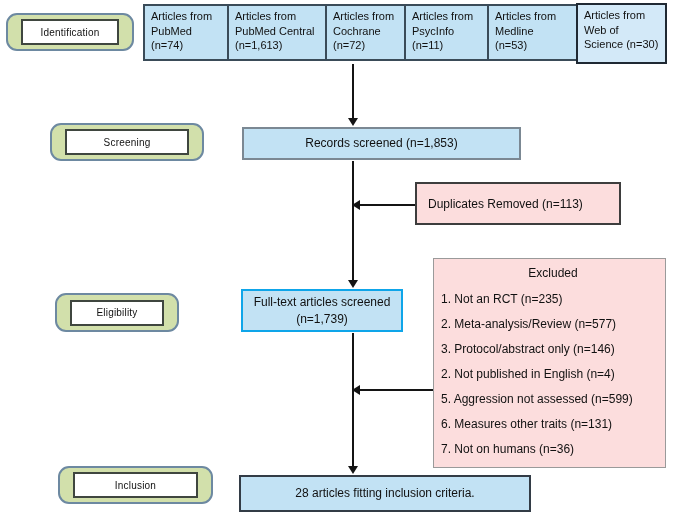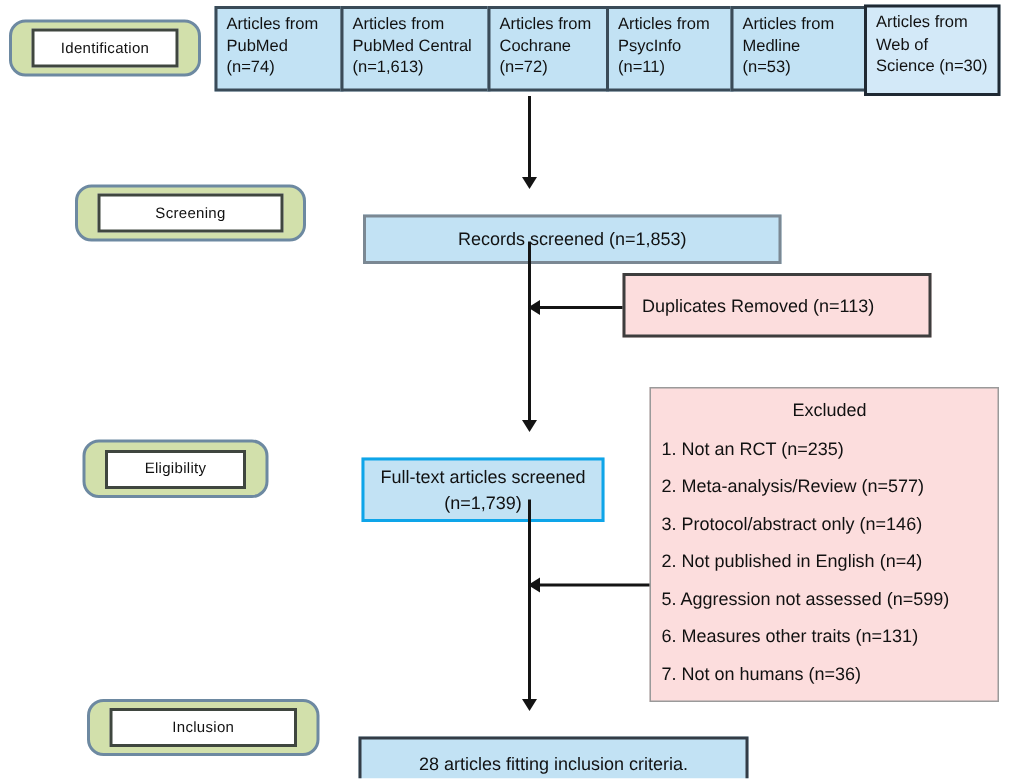--- a/index.html
+++ b/index.html
@@ -32,25 +32,25 @@
   #src-2{left:227px;width:100px;}
   #src-3{left:325px;width:81px;}
   #src-4{left:404px;width:85px;}
   #src-5{left:487px;width:91px;}
   #src-6{left:576px;width:91px;top:3px;height:61px;background:#d3e9f8;border-color:#1f2933;}
 
   
   .flowbox{
     position:absolute;background:#c2e2f4;box-sizing:border-box;font-size:12px;
     display:flex;align-items:center;justify-content:center;text-align:center;
-    white-space:pre-line;line-height:1.35;margin-top:16px;
+    white-space:pre-line;line-height:1.35;
   }
   #box-records{left:242px;top:127px;width:279px;height:33px;border:2px solid #7b8893;}
   #box-fulltext{left:241px;top:289px;width:162px;height:43px;border:2px solid #0ea5e9;}
-  #box-included{left:239px;top:475px;width:260px;height:37px;border:2px solid #333c46;}
+  #box-included{left:239px;top:475px;width:292px;height:37px;border:2px solid #333c46;}
 
   
   #box-duplicates{
     position:absolute;left:415px;top:182px;width:206px;height:43px;box-sizing:border-box;
     background:#fcdddd;border:2px solid #3d3d3d;font-size:12px;
     display:flex;align-items:center;padding-left:11px;
   }
   #box-excluded{
     position:absolute;left:433px;top:258px;width:233px;height:210px;box-sizing:border-box;
     background:#fcdddd;border:1px solid #9a9a9a;font-size:12px;

